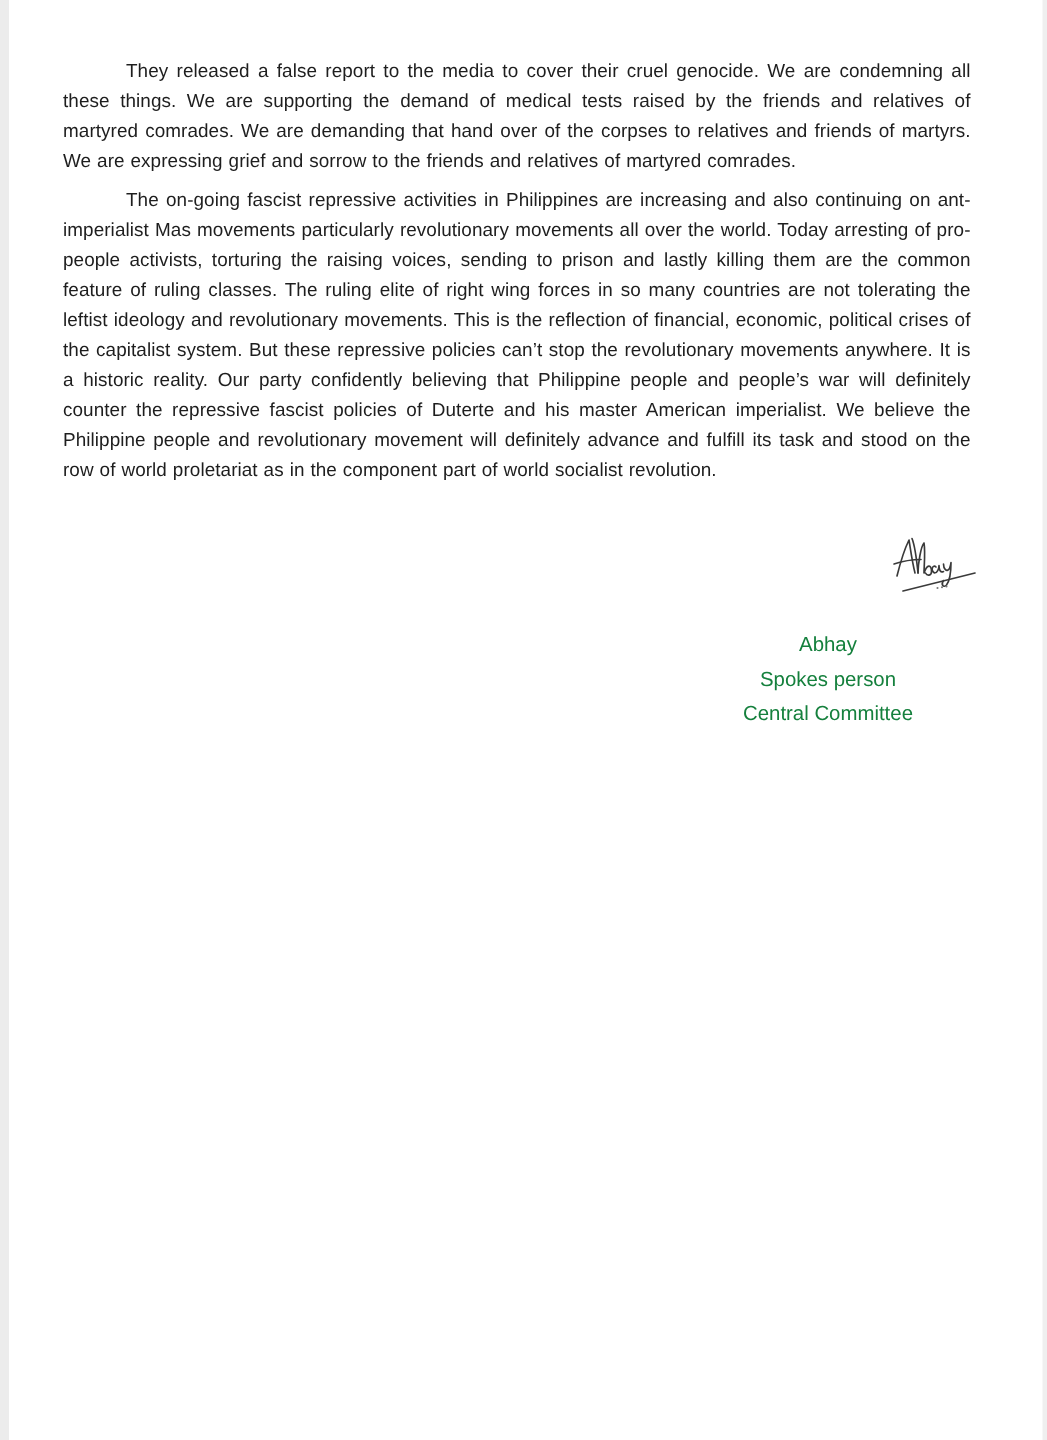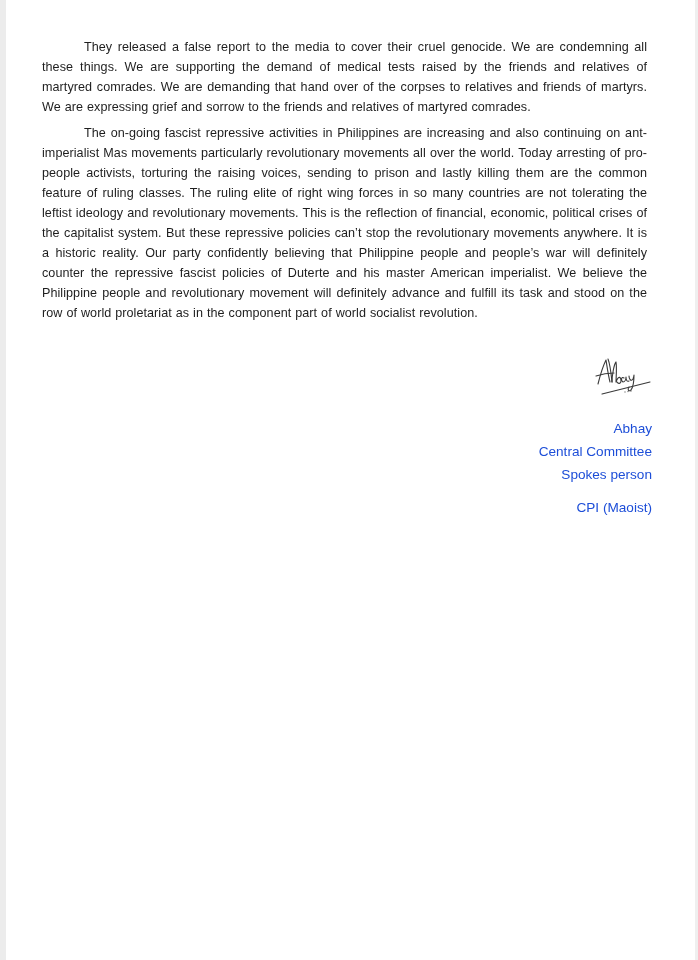--- a/index.html
+++ b/index.html
@@ -51,21 +51,22 @@
     }
     .signature {
       display: inline-block;
       width: 70px;
       height: 46px;
       margin-right: -6px;
     }
     .sig-line {
       font-size: 13.6px;
       line-height: 23px;
-      color: #1d4ed8;
+      color: #15803d;
+      text-align: center;
     }
     .sig-name { margin-top: 13px; }
     .sig-org { margin-top: 10px; }
   </style>
 </head>
 <body>
 
 <div class="edge-left"></div>
 <div class="edge-right"></div>
 
@@ -85,16 +86,15 @@
       <path d="M41 22 C41 25, 43 28, 45 25 C46 22, 46 21, 46 21 C46 26, 46 32, 43 36 C41 38, 39 36, 41 33"></path>
       <path d="M14 40 L62 28"></path>
     </g>
     <g fill="#777">
       <circle cx="37" cy="38" r="0.7"></circle>
       <circle cx="40" cy="37.5" r="0.7"></circle>
       <circle cx="43" cy="37" r="0.7"></circle>
     </g>
   </svg>
   <div class="sig-line sig-name">Abhay</div>
+  <div class="sig-line">Spokes person</div>
   <div class="sig-line">Central Committee</div>
-  <div class="sig-line">Spokes person</div>
-  <div class="sig-line sig-org">CPI (Maoist)</div>
 </div>
 
 </body></html>

